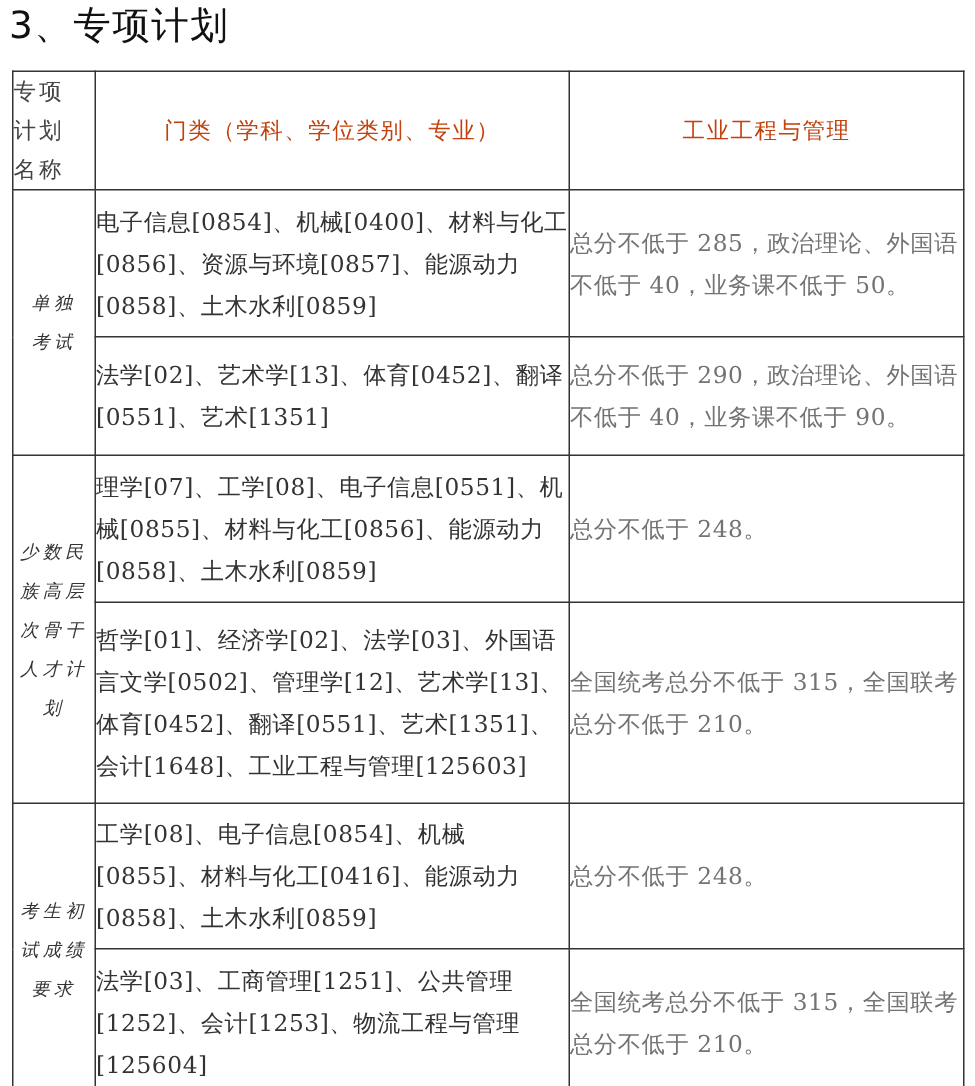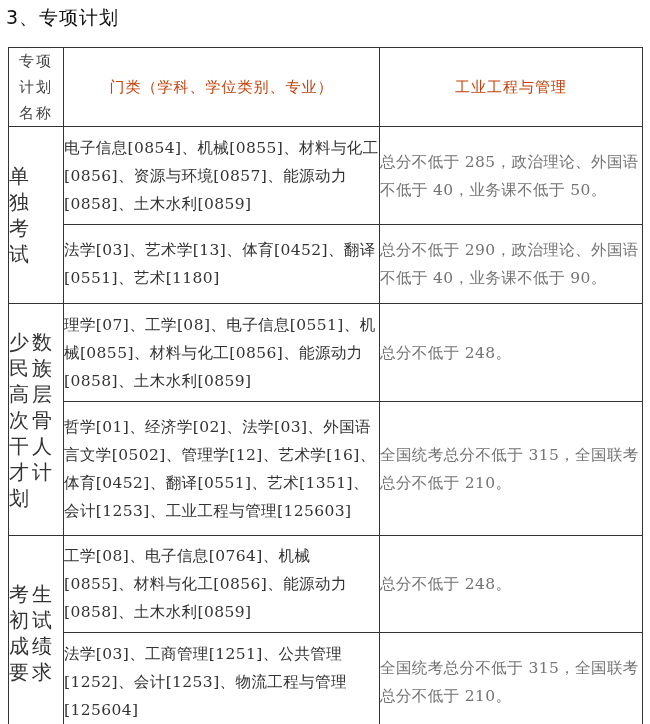--- a/index.html
+++ b/index.html
@@ -13,21 +13,21 @@
     position: relative;
     overflow: hidden;
     font-family: "DejaVu Serif", "Liberation Serif", serif;
     color: #222222;
   }
   .title {
     position: absolute;
     left: 6px;
     top: 2px;
     font-family: "DejaVu Sans", "Liberation Sans", sans-serif;
-    font-size: 19px;
+    font-size: 25px;
     line-height: 30px;
     color: #111111;
     letter-spacing: 1px;
   }
   table.plan {
     position: absolute;
     left: 8px;
     top: 47px;
     border-collapse: collapse;
     table-layout: fixed;
@@ -39,40 +39,42 @@
     vertical-align: middle;
     font-weight: normal;
   }
   .col-name { width: 55px; }
   .col-cat { width: 316px; }
   .col-req { width: 263px; }
 
   th.h-name {
     font-size: 15px;
     line-height: 26px;
-    text-align: center;
+    text-align: left;
     letter-spacing: 2px;
     color: #444;
     padding: 2px 0 2px 2px;
     font-family: "DejaVu Sans", "Liberation Sans", sans-serif;
   }
   th.h-cat, th.h-req {
     font-size: 15px;
     text-align: center;
     color: #c2410c;
     letter-spacing: 1px;
     font-family: "DejaVu Sans", "Liberation Sans", sans-serif;
   }
   td.name {
-    font-size: 20px;
+    font-size: 12px;
     line-height: 26px;
+    text-align: center;
     letter-spacing: 3px;
     color: #333;
     font-family: "DejaVu Sans", "Liberation Sans", sans-serif;
     padding: 0 0 0 3px;
+    font-style: italic;
   }
   td.cat {
     font-size: 15.5px;
     line-height: 28px;
     padding: 3px 2px 3px 3px;
     letter-spacing: 0.4px;
     color: #333;
   }
   td.req {
     font-size: 15.5px;
@@ -96,41 +98,41 @@
   </colgroup>
   <tbody>
       <tr style="height:60px;">
     <th class="h-name"><span class="name-text">专项计划名称</span></th>
     <th class="h-cat">门类（学科、学位类别、专业）</th>
     <th class="h-req">工业工程与管理</th>
   </tr>
 
   <tr style="height:98px;">
     <td class="name" rowspan="2"><span class="name-text" style="width:36px;">单独考试</span></td>
-    <td class="cat">电子信息[0854]、机械[0855]、材料与化工[0856]、资源与环境[0857]、能源动力[0858]、土木水利[0859]</td>
+    <td class="cat">电子信息[0854]、机械[0400]、材料与化工[0856]、资源与环境[0857]、能源动力[0858]、土木水利[0859]</td>
     <td class="req">总分不低于 285，政治理论、外国语不低于 40，业务课不低于 50。</td>
   </tr>
   <tr style="height:79px;">
-    <td class="cat">法学[03]、艺术学[13]、体育[0452]、翻译[0551]、艺术[1180]</td>
+    <td class="cat">法学[02]、艺术学[13]、体育[0452]、翻译[0551]、艺术[1351]</td>
     <td class="req">总分不低于 290，政治理论、外国语不低于 40，业务课不低于 90。</td>
   </tr>
 
   <tr style="height:98px;">
     <td class="name" rowspan="2"><span class="name-text">少数民族高层次骨干人才计划</span></td>
     <td class="cat">理学[07]、工学[08]、电子信息[0551]、机械[0855]、材料与化工[0856]、能源动力[0858]、土木水利[0859]</td>
     <td class="req">总分不低于 248。</td>
   </tr>
   <tr style="height:134px;">
-    <td class="cat">哲学[01]、经济学[02]、法学[03]、外国语言文学[0502]、管理学[12]、艺术学[16]、体育[0452]、翻译[0551]、艺术[1351]、会计[1253]、工业工程与管理[125603]</td>
+    <td class="cat">哲学[01]、经济学[02]、法学[03]、外国语言文学[0502]、管理学[12]、艺术学[13]、体育[0452]、翻译[0551]、艺术[1351]、会计[1648]、工业工程与管理[125603]</td>
     <td class="req">全国统考总分不低于 315，全国联考总分不低于 210。</td>
   </tr>
 
   <tr style="height:97px;">
     <td class="name" rowspan="2"><span class="name-text">考生初试成绩要求</span></td>
-    <td class="cat">工学[08]、电子信息[0764]、机械[0855]、材料与化工[0856]、能源动力[0858]、土木水利[0859]</td>
+    <td class="cat">工学[08]、电子信息[0854]、机械[0855]、材料与化工[0416]、能源动力[0858]、土木水利[0859]</td>
     <td class="req">总分不低于 248。</td>
   </tr>
   <tr style="height:98px;">
     <td class="cat">法学[03]、工商管理[1251]、公共管理[1252]、会计[1253]、物流工程与管理[125604]</td>
     <td class="req">全国统考总分不低于 315，全国联考总分不低于 210。</td>
   </tr>
 </tbody>
   </table>
 
 </body></html>

